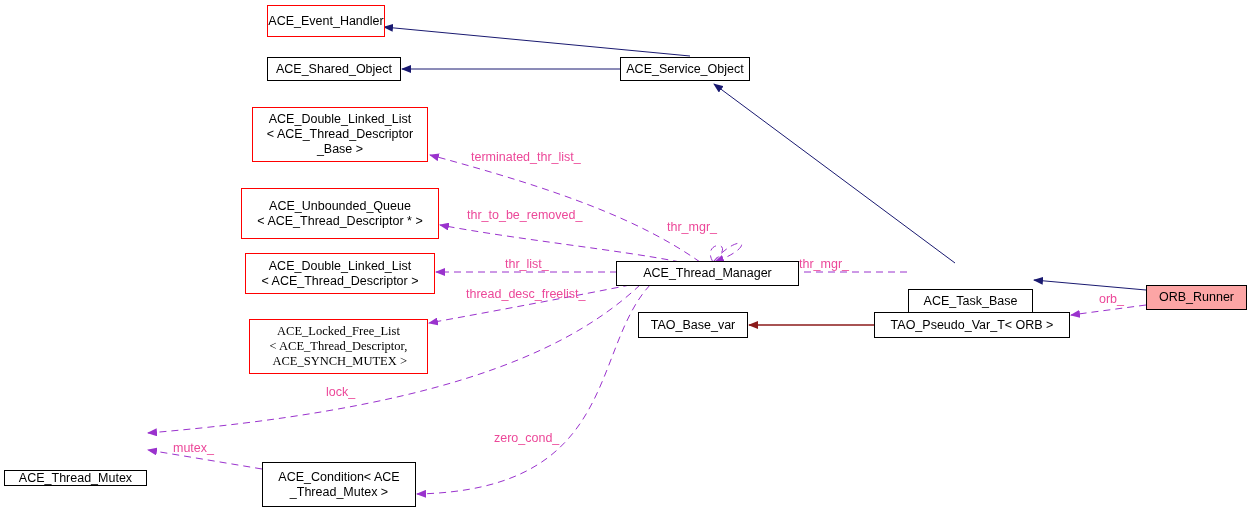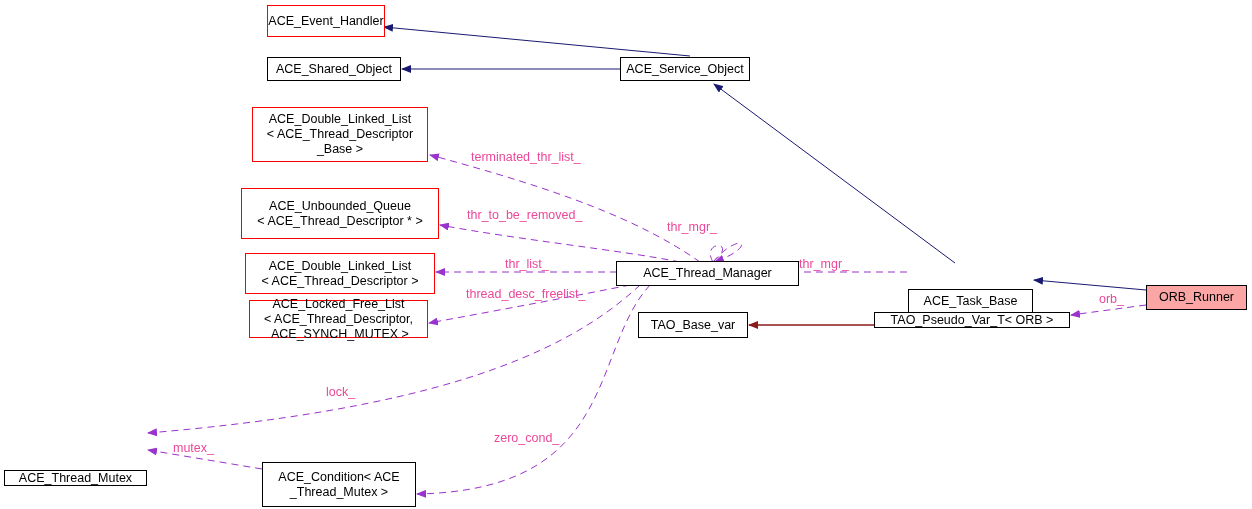--- a/index.html
+++ b/index.html
@@ -51,33 +51,33 @@
 <div class="node" style="left:267px;top:57px;width:134px;height:24px;">ACE_Shared_Object</div>
 <div class="node" style="left:620px;top:57px;width:130px;height:24px;">ACE_Service_Object</div>
 
 <div class="node red" style="left:252px;top:107px;width:176px;height:55px;">ACE_Double_Linked_List
 &lt; ACE_Thread_Descriptor
 _Base &gt;</div>
 <div class="node red" style="left:241px;top:188px;width:198px;height:51px;">ACE_Unbounded_Queue
 &lt; ACE_Thread_Descriptor * &gt;</div>
 <div class="node red" style="left:245px;top:253px;width:190px;height:41px;">ACE_Double_Linked_List
 &lt; ACE_Thread_Descriptor &gt;</div>
-<div class="node red" style="left:249px;top:300px;width:179px;height:38px;">ACE_Locked_Free_List
+<div class="node red" style="left:249px;top:319px;width:179px;height:55px;font-family:Liberation Serif, serif;">ACE_Locked_Free_List
 &lt; ACE_Thread_Descriptor,
  ACE_SYNCH_MUTEX &gt;</div>
 
 <div class="node" style="left:4px;top:426px;width:143px;height:16px;margin-top:44px;">ACE_Thread_Mutex</div>
 <div class="node" style="left:262px;top:462px;width:154px;height:45px;">ACE_Condition&lt; ACE
 _Thread_Mutex &gt;</div>
 
 <div class="node" style="left:616px;top:261px;width:183px;height:25px;">ACE_Thread_Manager</div>
 <div class="node" style="left:638px;top:312px;width:110px;height:26px;">TAO_Base_var</div>
 
 <div class="node" style="left:908px;top:261px;width:125px;height:25px;margin-top:28px;">ACE_Task_Base</div>
-<div class="node" style="left:874px;top:312px;width:196px;height:16px;">TAO_Pseudo_Var_T&lt; ORB &gt;</div>
+<div class="node" style="left:874px;top:312px;width:196px;height:26px;">TAO_Pseudo_Var_T&lt; ORB &gt;</div>
 <div class="node gray" style="left:1146px;top:285px;width:101px;height:25px;">ORB_Runner</div>
 
 <div class="elabel" style="left:471px;top:150px;">terminated_thr_list_</div>
 <div class="elabel" style="left:467px;top:208px;">thr_to_be_removed_</div>
 <div class="elabel" style="left:505px;top:257px;">thr_list_</div>
 <div class="elabel" style="left:466px;top:279px;margin-top:8px;">thread_desc_freelist_</div>
 <div class="elabel" style="left:667px;top:220px;">thr_mgr_</div>
 <div class="elabel" style="left:799px;top:257px;">thr_mgr_</div>
 <div class="elabel" style="left:1099px;top:292px;">orb_</div>
 <div class="elabel" style="left:326px;top:385px;">lock_</div>

